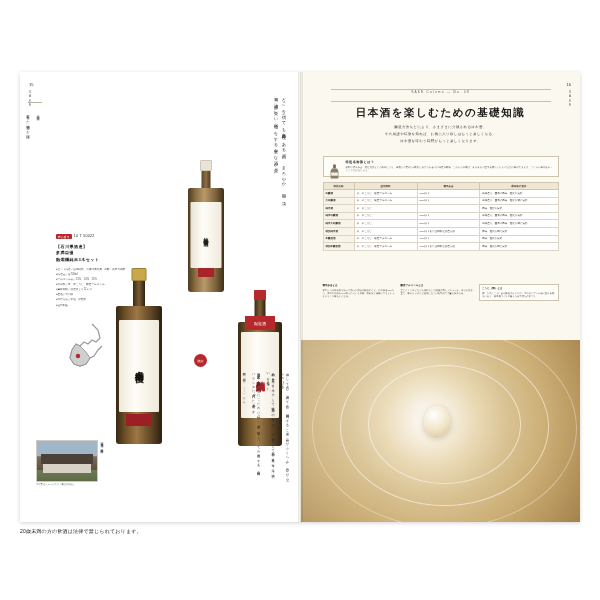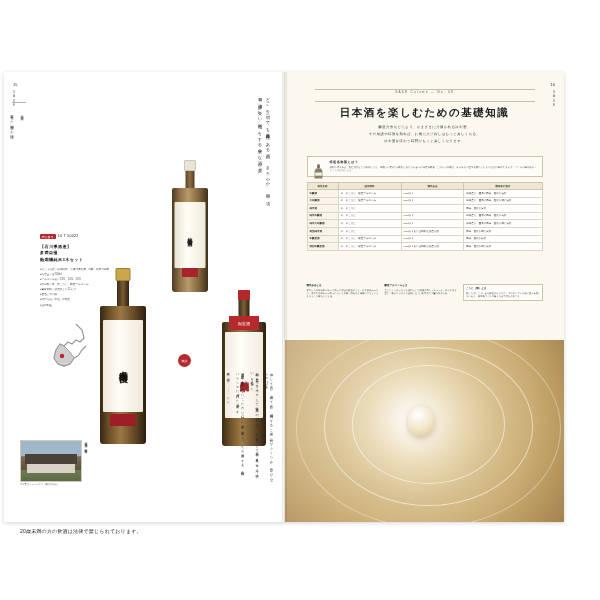--- a/index.html
+++ b/index.html
@@ -14,21 +14,21 @@
     position: relative;
     width: 600px;
     height: 600px;
     background: #ffffff;
     overflow: hidden;
   }
 
   
   .spread {
     position: absolute;
-    left: 4px;
+    left: 20px;
     top: 72px;
     width: 560px;
     height: 450px;
     background: #22c55e;
     box-shadow: 0 1px 4px rgba(0,0,0,0.18);
     display: flex;
   }
   .page {
     position: relative;
     height: 100%;

